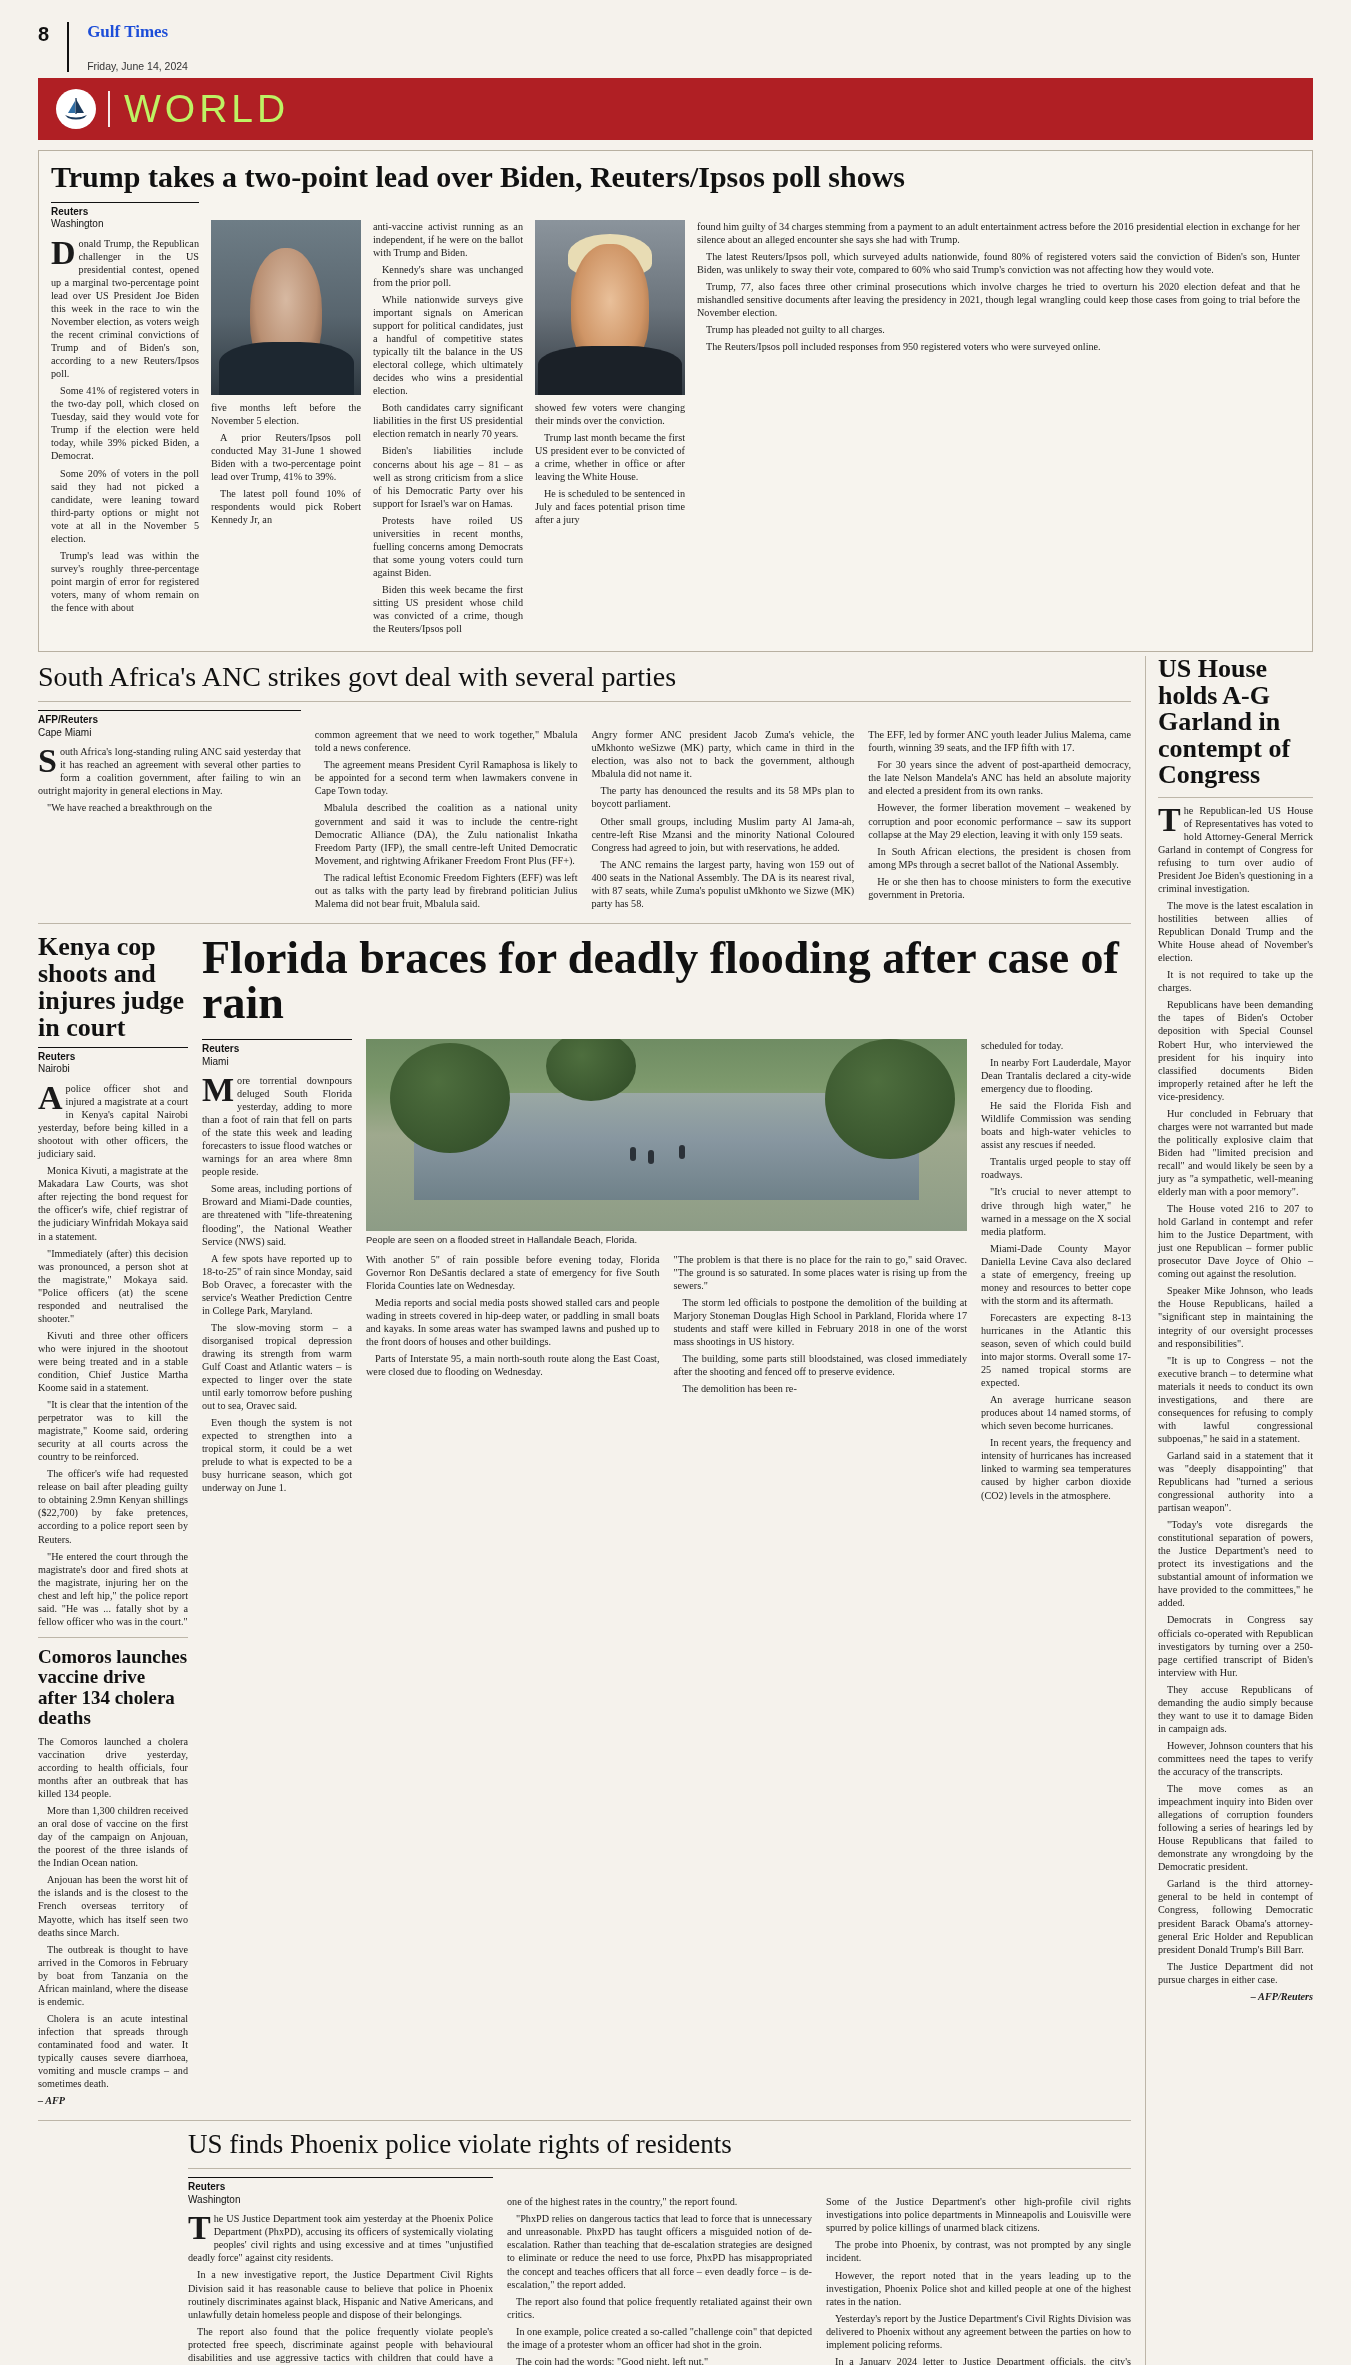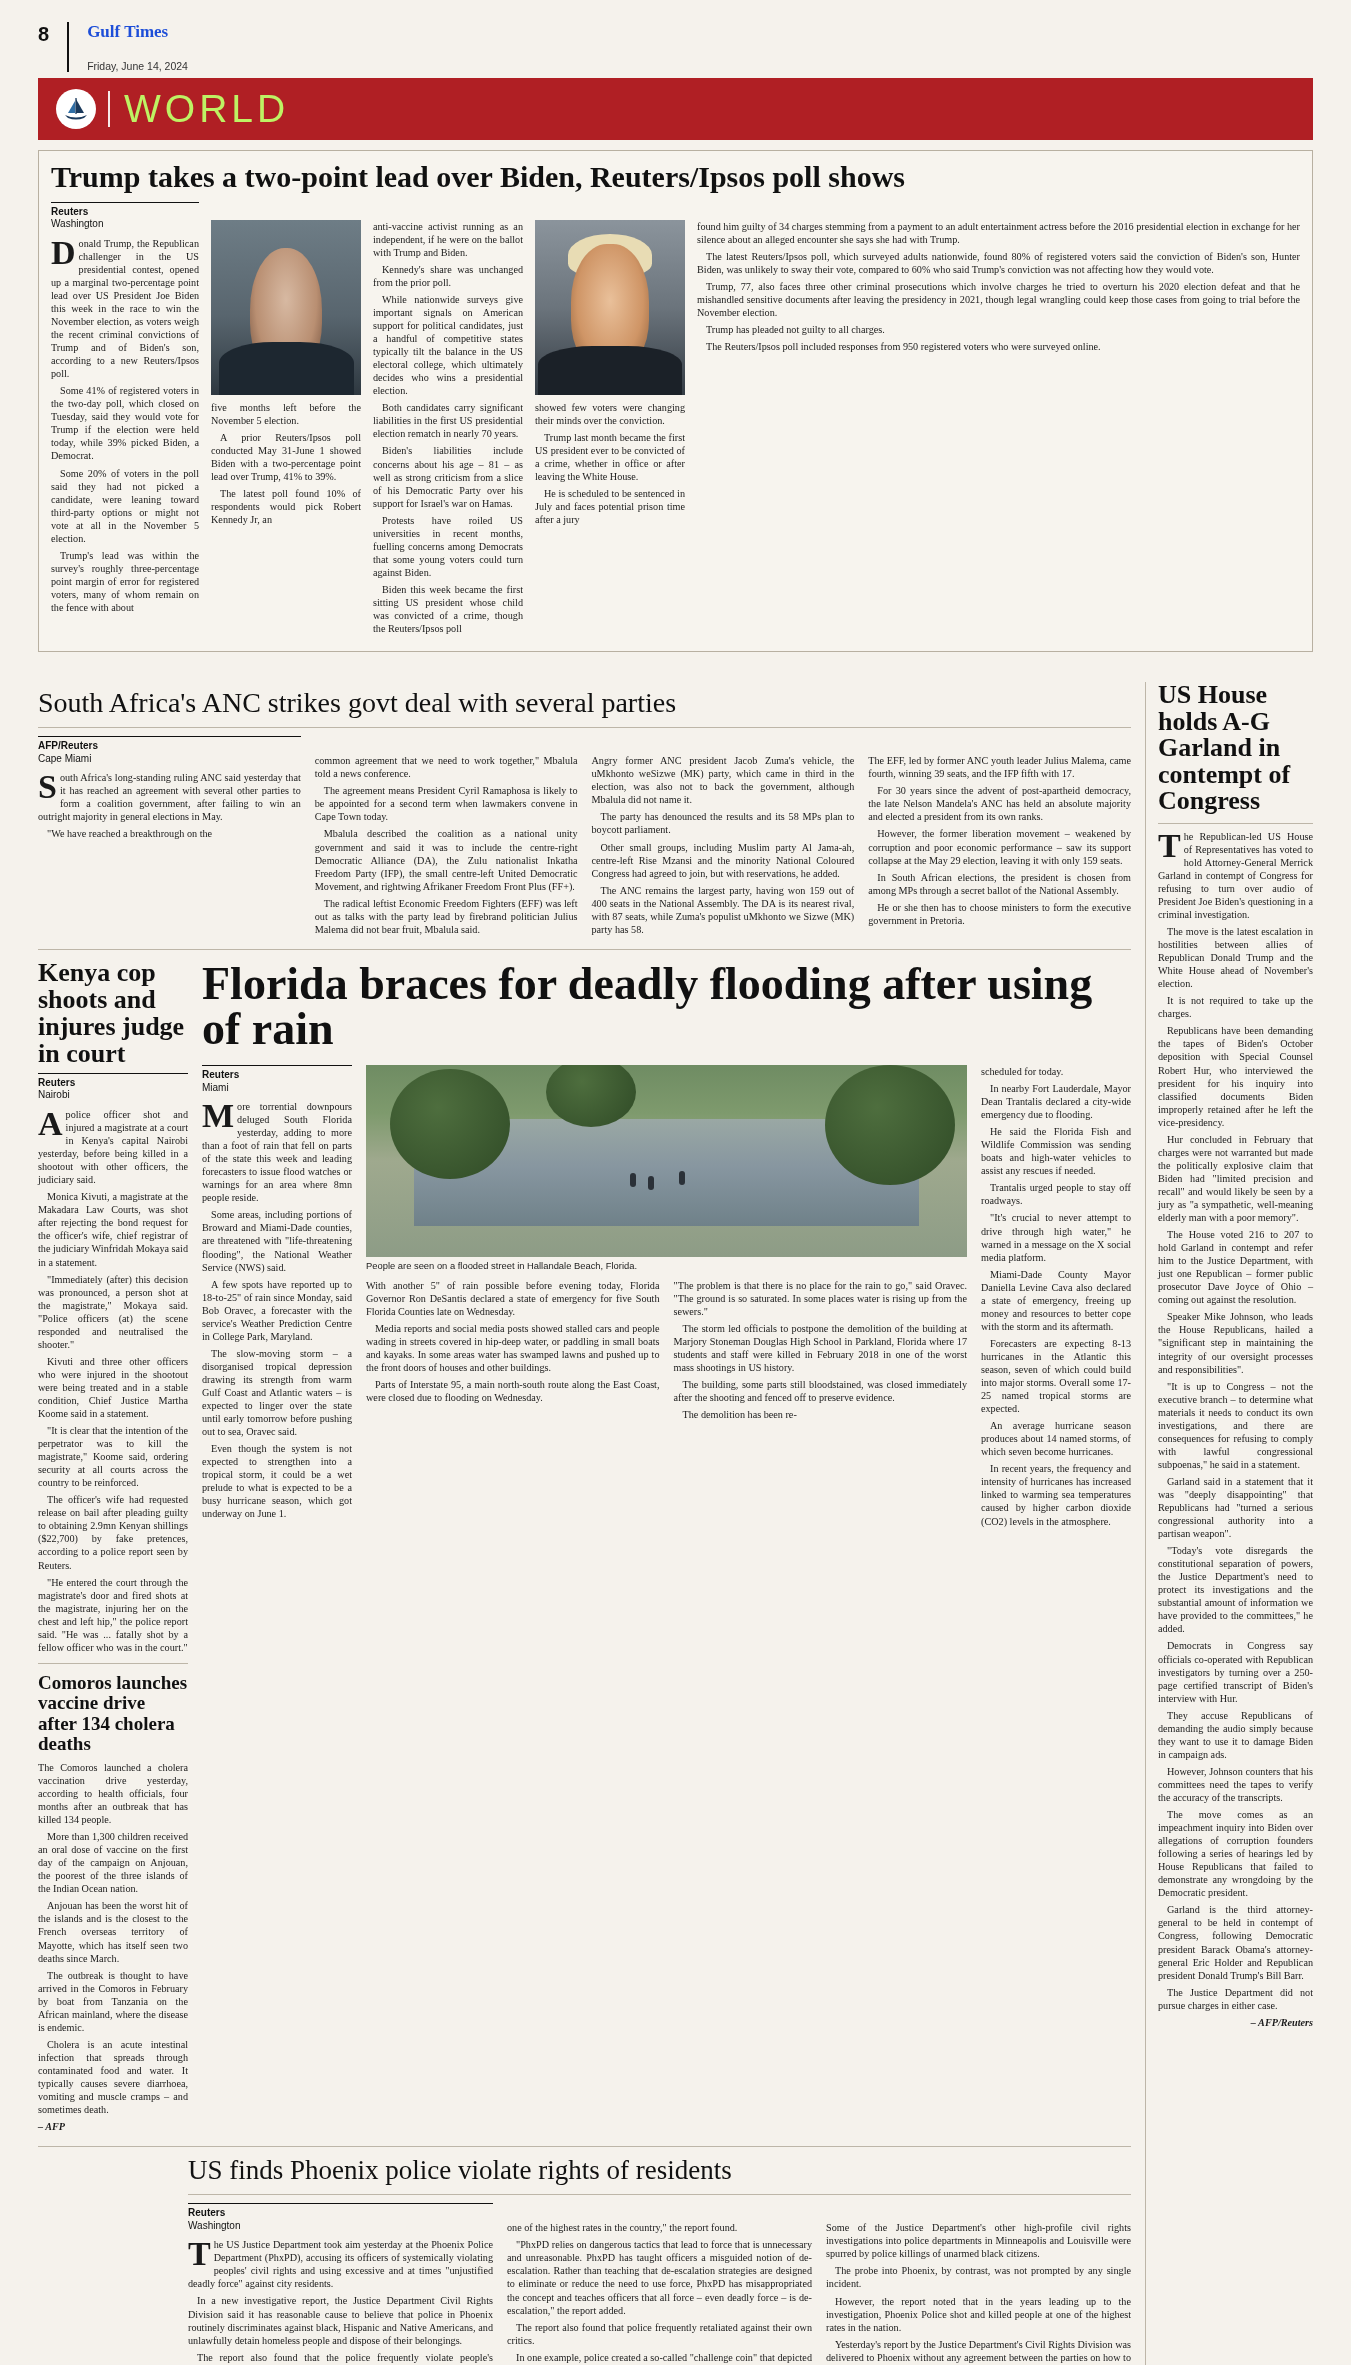--- a/index.html
+++ b/index.html
@@ -221,21 +221,21 @@
         <path d="M14 3 L14 19" stroke="#1b3a5c" stroke-width="1.3"></path>
         <path d="M14 4 L22 18 L14 18 Z" fill="#1b3a5c"></path>
         <path d="M13 6 L6 18 L13 18 Z" fill="#2f6ea5"></path>
         <path d="M3 20 Q14 25 25 20 L22 23 Q14 26 6 23 Z" fill="#1b3a5c"></path>
       </svg>
     </div>
     <div class="bar-sep"></div>
     <div class="section-name">WORLD</div>
   </div>
 
-  <div class="framed" style="margin-bottom:30px;">
+  <div class="framed" style="margin-bottom:4px;">
     <div class="hl top-hl">Trump takes a two-point lead over Biden, Reuters/Ipsos poll shows</div>
     <div class="top-cols">
       <div style="width:148px;">
         <div class="byline">
           <div>Reuters</div>
           <div class="place">Washington</div>
         </div>
         <p class="body dropcap">Donald Trump, the Republican challenger in the US presidential contest, opened up a marginal two-percentage point lead over US President Joe Biden this week in the race to win the November election, as voters weigh the recent criminal convictions of Trump and of Biden's son, according to a new Reuters/Ipsos poll.</p>
         <p class="body indent">Some 41% of registered voters in the two-day poll, which closed on Tuesday, said they would vote for Trump if the election were held today, while 39% picked Biden, a Democrat.</p>
         <p class="body indent">Some 20% of voters in the poll said they had not picked a candidate, were leaning toward third-party options or might not vote at all in the November 5 election.</p>
@@ -353,21 +353,21 @@
             <p class="body">The Comoros launched a cholera vaccination drive yesterday, according to health officials, four months after an outbreak that has killed 134 people.</p>
             <p class="body indent">More than 1,300 children received an oral dose of vaccine on the first day of the campaign on Anjouan, the poorest of the three islands of the Indian Ocean nation.</p>
             <p class="body indent">Anjouan has been the worst hit of the islands and is the closest to the French overseas territory of Mayotte, which has itself seen two deaths since March.</p>
             <p class="body indent">The outbreak is thought to have arrived in the Comoros in February by boat from Tanzania on the African mainland, where the disease is endemic.</p>
             <p class="body indent">Cholera is an acute intestinal infection that spreads through contaminated food and water. It typically causes severe diarrhoea, vomiting and muscle cramps – and sometimes death.</p>
             <p class="body sig">– AFP</p>
           </div>
         </div>
 
         <div style="flex:1;">
-          <div class="hl fl-hl">Florida braces for deadly flooding after using of rain</div>
+          <div class="hl fl-hl">Florida braces for deadly flooding after case of rain</div>
           <div style="display:flex; gap:14px;">
             <div style="width:150px;">
               <div class="byline">
                 <div>Reuters</div>
                 <div class="place">Miami</div>
               </div>
               <p class="body dropcap">More torrential downpours deluged South Florida yesterday, adding to more than a foot of rain that fell on parts of the state this week and leading forecasters to issue flood watches or warnings for an area where 8mn people reside.</p>
               <p class="body indent">Some areas, including portions of Broward and Miami-Dade counties, are threatened with "life-threatening flooding", the National Weather Service (NWS) said.</p>
               <p class="body indent">A few spots have reported up to 18-to-25" of rain since Monday, said Bob Oravec, a forecaster with the service's Weather Prediction Centre in College Park, Maryland.</p>
               <p class="body indent">The slow-moving storm – a disorganised tropical depression drawing its strength from warm Gulf Coast and Atlantic waters – is expected to linger over the state until early tomorrow before pushing out to sea, Oravec said.</p>

